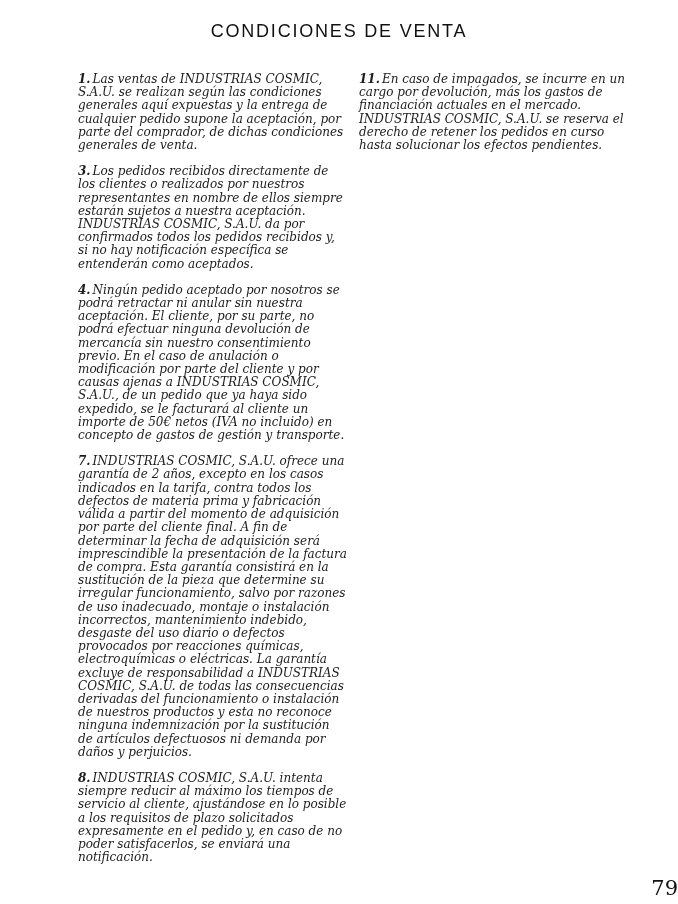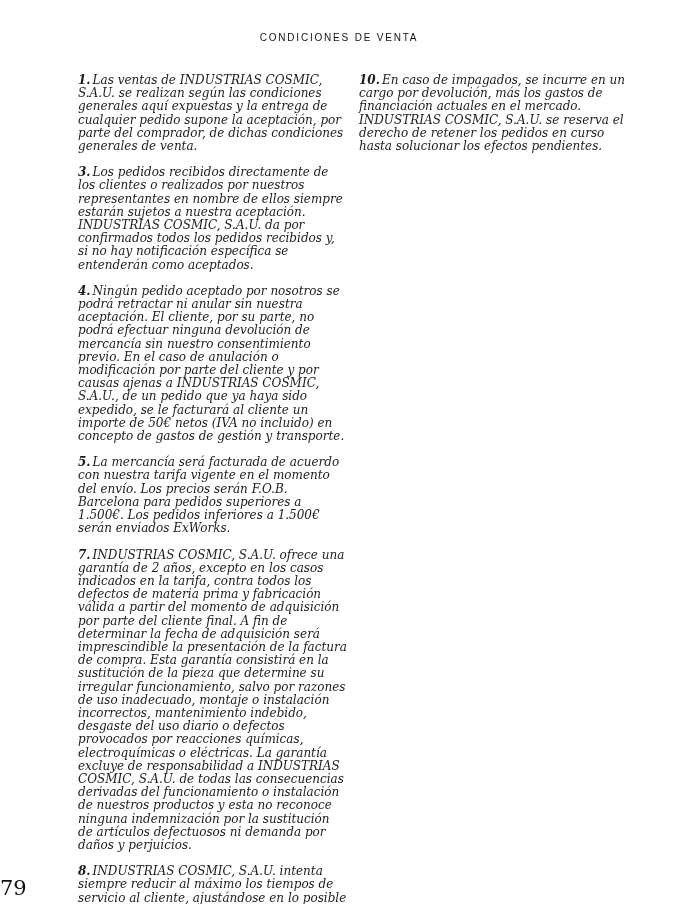--- a/index.html
+++ b/index.html
@@ -9,26 +9,26 @@
     position: relative;
     background: #ffffff;
     font-family: "DejaVu Serif", serif;
     color: #1b1b1b;
     overflow: hidden;
     box-sizing: border-box;
   }
   .title {
     font-family: "Liberation Sans", sans-serif;
     font-weight: 400;
-    font-size: 10px;
+    font-size: 18px;
     letter-spacing: 1.8px;
     text-align: center;
     color: #111111;
     margin: 0;
-    padding-top: 32px;
+    padding-top: 21px;
   }
   .columns {
     display: flex;
     gap: 11px;
     padding: 31px 40px 0 78px;
     align-items: flex-start;
     box-sizing: border-box;
   }
   .col { width: 270px; flex: 0 0 270px; }
   .para {
@@ -38,42 +38,41 @@
     margin: 0 0 13px 0;
     text-align: left;
   }
   .num { font-weight: bold; margin-right: 2px; }
   .txt { white-space: pre-line; }
   .page-number {
     position: absolute;
     bottom: 4px;
     left: 0;
     right: 0;
-    text-align: left;
+    text-align: right;
     font-family: "DejaVu Serif", serif;
     font-style: normal;
     font-size: 21px;
     color: #111111;
   }
 </style>
 </head>
 <body>
 
 <div class="page">
   <h1 class="title">CONDICIONES DE VENTA</h1>
 
   <div class="columns">
     <div class="col">
       <p class="para"><span class="num">1.</span><span class="txt">Las ventas de INDUSTRIAS COSMIC, S.A.U. se realizan según las condiciones generales aquí expuestas y la entrega de cualquier pedido supone la aceptación, por parte del comprador, de dichas condiciones generales de venta.</span></p>
       <p class="para"><span class="num">3.</span><span class="txt">Los pedidos recibidos directamente de los clientes o realizados por nuestros representantes en nombre de ellos siempre estarán sujetos a nuestra aceptación. INDUSTRIAS COSMIC, S.A.U. da por confirmados todos los pedidos recibidos y, si no hay notificación específica se entenderán como aceptados.</span></p>
       <p class="para"><span class="num">4.</span><span class="txt">Ningún pedido aceptado por nosotros se podrá retractar ni anular sin nuestra aceptación. El cliente, por su parte, no podrá efectuar ninguna devolución de mercancía sin nuestro consentimiento previo. En el caso de anulación o modificación por parte del cliente y por causas ajenas a INDUSTRIAS COSMIC, S.A.U., de un pedido que ya haya sido expedido, se le facturará al cliente un importe de 50€ netos (IVA no incluido) en concepto de gastos de gestión y transporte.</span></p>
-      <p class="para"><span class="num">5.</span><span class="txt">La mercancía será facturada de acuerdo con nuestra tarifa vigente en el momento del envío. Los precios serán F.O.B. Barcelona para pedidos superiores a 1.500€. Los pedidos inferiores a 1.500€ serán enviados ExWorks.</span></p>
       <p class="para"><span class="num">7.</span><span class="txt">INDUSTRIAS COSMIC, S.A.U. ofrece una garantía de 2 años, excepto en los casos indicados en la tarifa, contra todos los defectos de materia prima y fabricación válida a partir del momento de adquisición por parte del cliente final. A fin de determinar la fecha de adquisición será imprescindible la presentación de la factura de compra. Esta garantía consistirá en la sustitución de la pieza que determine su irregular funcionamiento, salvo por razones de uso inadecuado, montaje o instalación incorrectos, mantenimiento indebido, desgaste del uso diario o defectos provocados por reacciones químicas, electroquímicas o eléctricas. La garantía excluye de responsabilidad a INDUSTRIAS COSMIC, S.A.U. de todas las consecuencias derivadas del funcionamiento o instalación de nuestros productos y esta no reconoce ninguna indemnización por la sustitución de artículos defectuosos ni demanda por daños y perjuicios.</span></p>
       <p class="para"><span class="num">8.</span><span class="txt">INDUSTRIAS COSMIC, S.A.U. intenta siempre reducir al máximo los tiempos de servicio al cliente, ajustándose en lo posible a los requisitos de plazo solicitados expresamente en el pedido y, en caso de no poder satisfacerlos, se enviará una notificación.</span></p>
     </div>
 
     <div class="col">
-      <p class="para"><span class="num">10.</span><span class="txt">En caso de impagados, se incurre en un cargo por devolución, más los gastos de financiación actuales en el mercado. INDUSTRIAS COSMIC, S.A.U. se reserva el derecho de retener los pedidos en curso hasta solucionar los efectos pendientes.</span></p>
+      <p class="para"><span class="num">11.</span><span class="txt">En caso de impagados, se incurre en un cargo por devolución, más los gastos de financiación actuales en el mercado. INDUSTRIAS COSMIC, S.A.U. se reserva el derecho de retener los pedidos en curso hasta solucionar los efectos pendientes.</span></p>
     </div>
   </div>
 
   <div class="page-number">79</div>
 </div>
 
 </body></html>

